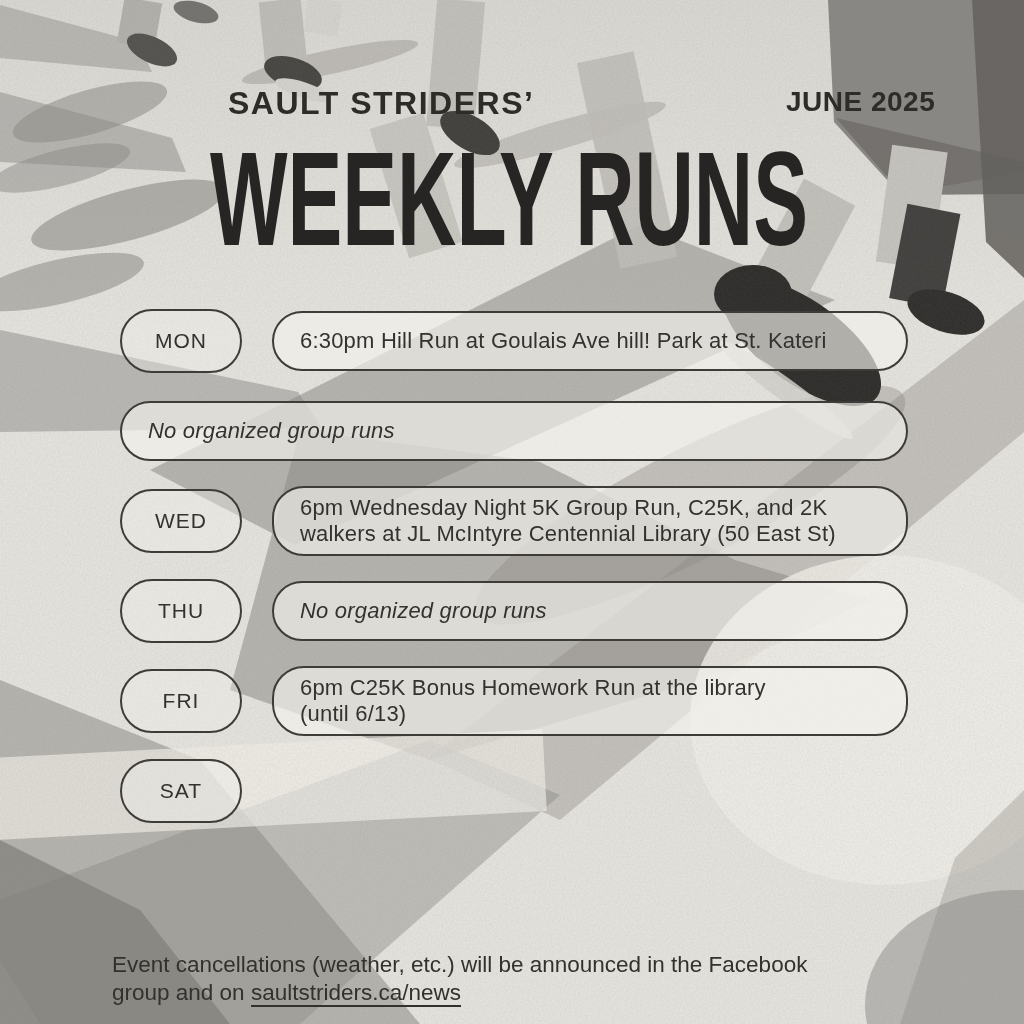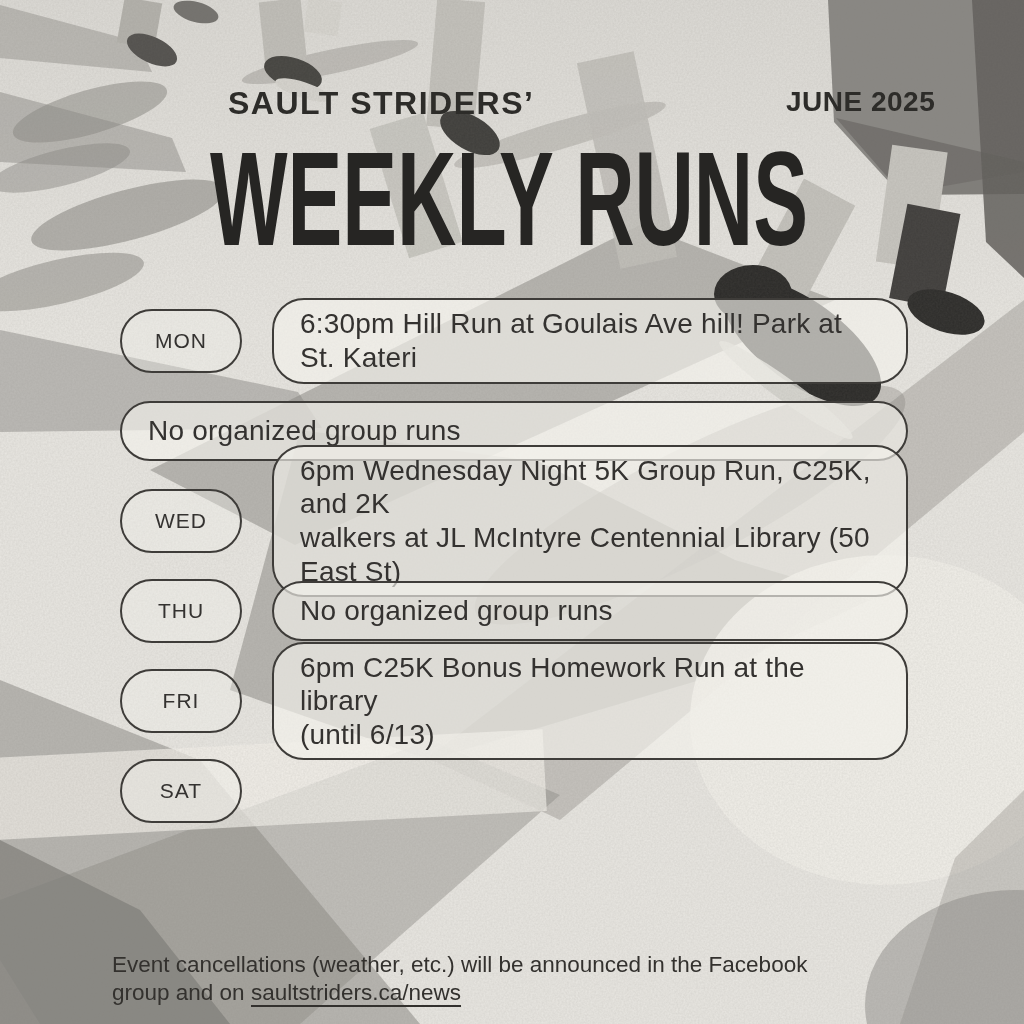--- a/index.html
+++ b/index.html
@@ -41,24 +41,24 @@
     font-size: 21px; letter-spacing: 1px; color: #343230;
   }
   .box {
     flex: 1; min-height: 60px; box-sizing: border-box;
     border: 2px solid #3e3c39; border-radius: 32px;
     background: rgba(243,241,235,0.66);
     display: flex; align-items: center;
     padding: 7px 26px;
   }
   .box p {
-    margin: 0; font-size: 28px; line-height: 1.2;
+    margin: 0; font-size: 22px; line-height: 1.2;
     letter-spacing: 0.2px; white-space: pre-line; color: #343230;
   }
-  .box p.italic { }
+  .box p.italic { font-style: italic; }
 
   .footer {
     position: absolute; left: 112px; top: 951px; width: 810px;
     font-size: 22.5px; line-height: 1.24; color: #33312e;
     white-space: pre-line;
   }
   .footer a {
     color: inherit; text-decoration: none;
     border-bottom: 2px solid #33312e; cursor: pointer;
   }

